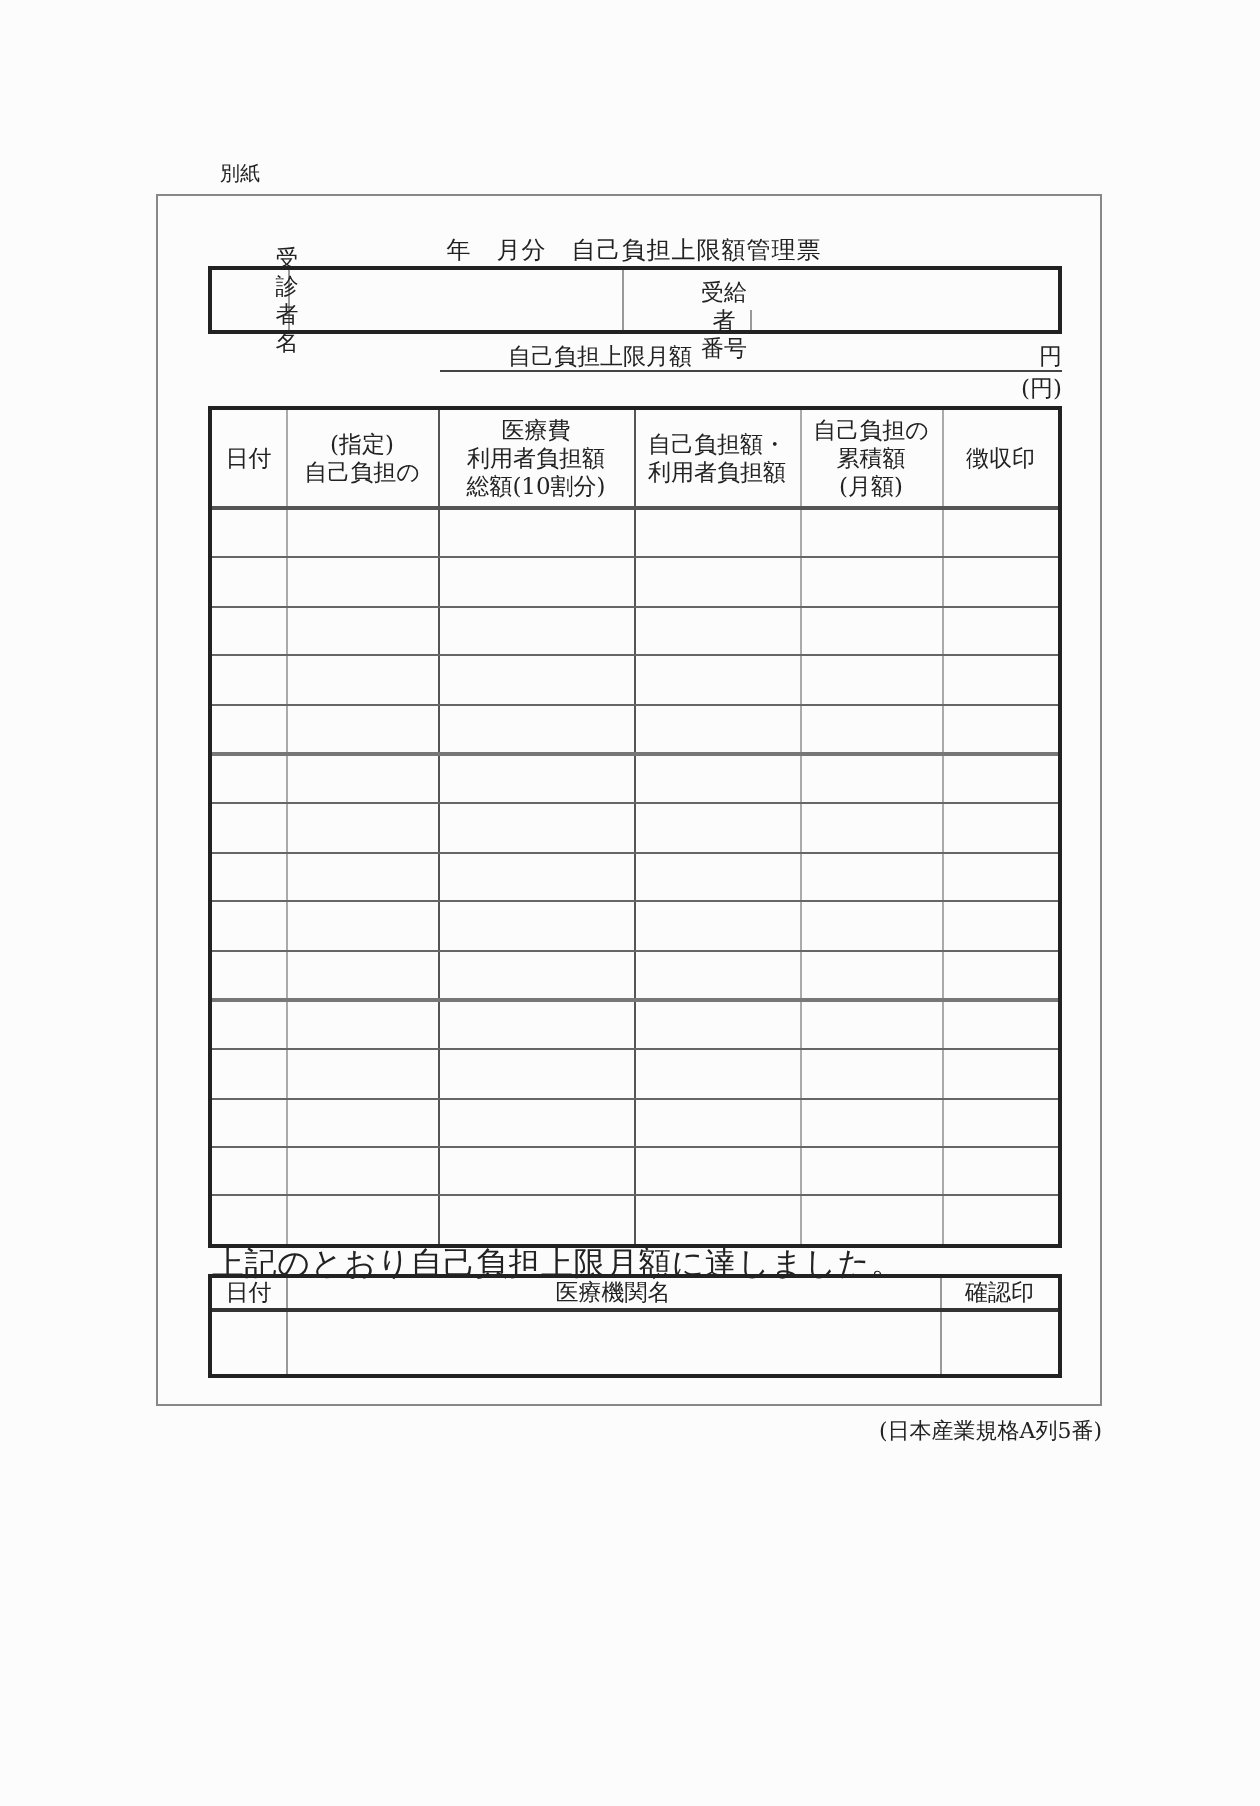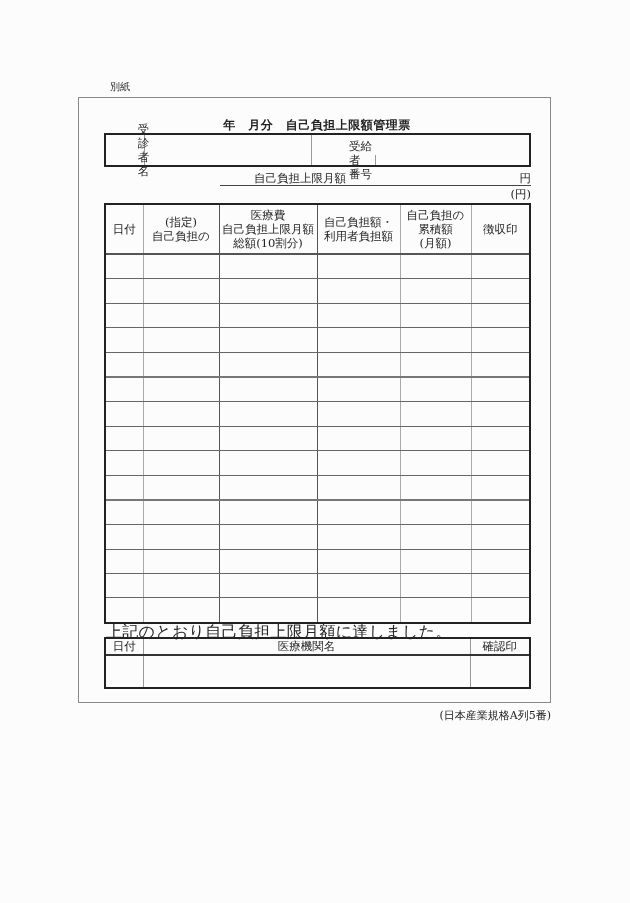--- a/index.html
+++ b/index.html
@@ -3,25 +3,25 @@
 <meta charset="utf-8">
 <style>
   html, body { margin:0; padding:0; }
   body {
     width:630px; height:903px; background:#fcfcfc; position:relative; overflow:hidden;
     font-family: "DejaVu Serif", "Liberation Serif", serif; color:#222;
   }
   .abs { position:absolute; }
   .attach-label { left:78px; top:80px; font-size:10px;margin-left:32px; }
   .frame { left:78px; top:97px; width:473px; height:606px; border:1px solid #888; box-sizing:border-box; }
-  .title { left:104px; top:117px; width:426px; text-align:center; font-size:12px; letter-spacing:0.5px;font-weight:bold; }
+  .title { left:104px; top:117px; width:426px; text-align:center; font-size:12px; letter-spacing:0.5px; }
 
   
   .patient { left:104px; top:133px; width:427px; height:34px; border:2px solid #222; box-sizing:border-box; display:flex; }
-  .patient .cell { box-sizing:border-box; border-right:1px solid #999; font-size:11.5px; line-height:14px; display:flex; align-items:center; justify-content:center; text-align:left;padding-left:37px; }
+  .patient .cell { box-sizing:border-box; border-right:1px solid #999; font-size:11.5px; line-height:14px; display:flex; align-items:center; justify-content:center; text-align:center;padding-left:37px; }
   .patient .cell:last-child { border-right:none; }
 
   .limit-line { left:220px; top:171px; width:311px; height:14px; border-bottom:1px solid #444; font-size:11.5px; }
   .limit-label { position:absolute; left:34px; top:0; }
   .limit-yen { position:absolute; right:0; top:0; }
   .unit-note { left:480px; top:187px; width:51px; text-align:right; font-size:11.5px; }
 
   
   .main-table { left:104px; top:203px; width:427px; border:2px solid #222; box-sizing:border-box; }
   .main-table table { border-collapse:collapse; width:100%; table-layout:fixed; }
@@ -77,21 +77,21 @@
         <col style="width:83px">
         <col style="width:71px">
         <col>
     </colgroup>
     <thead>
       <tr>
         <th class="c1" style="white-space:pre-line">日付</th>
         <th class="c2" style="white-space:pre-line">(指定)
 自己負担の</th>
         <th class="c3" style="white-space:pre-line">医療費
-自己負担上限月額
+利用者負担額
 総額(10割分)</th>
         <th class="c4" style="white-space:pre-line">自己負担額・
 利用者負担額</th>
         <th class="c5" style="white-space:pre-line">自己負担の
 累積額
 (月額)</th>
         <th class="c6" style="white-space:pre-line">徴収印</th>
       </tr>
     </thead>
     <tbody id="main-body">

